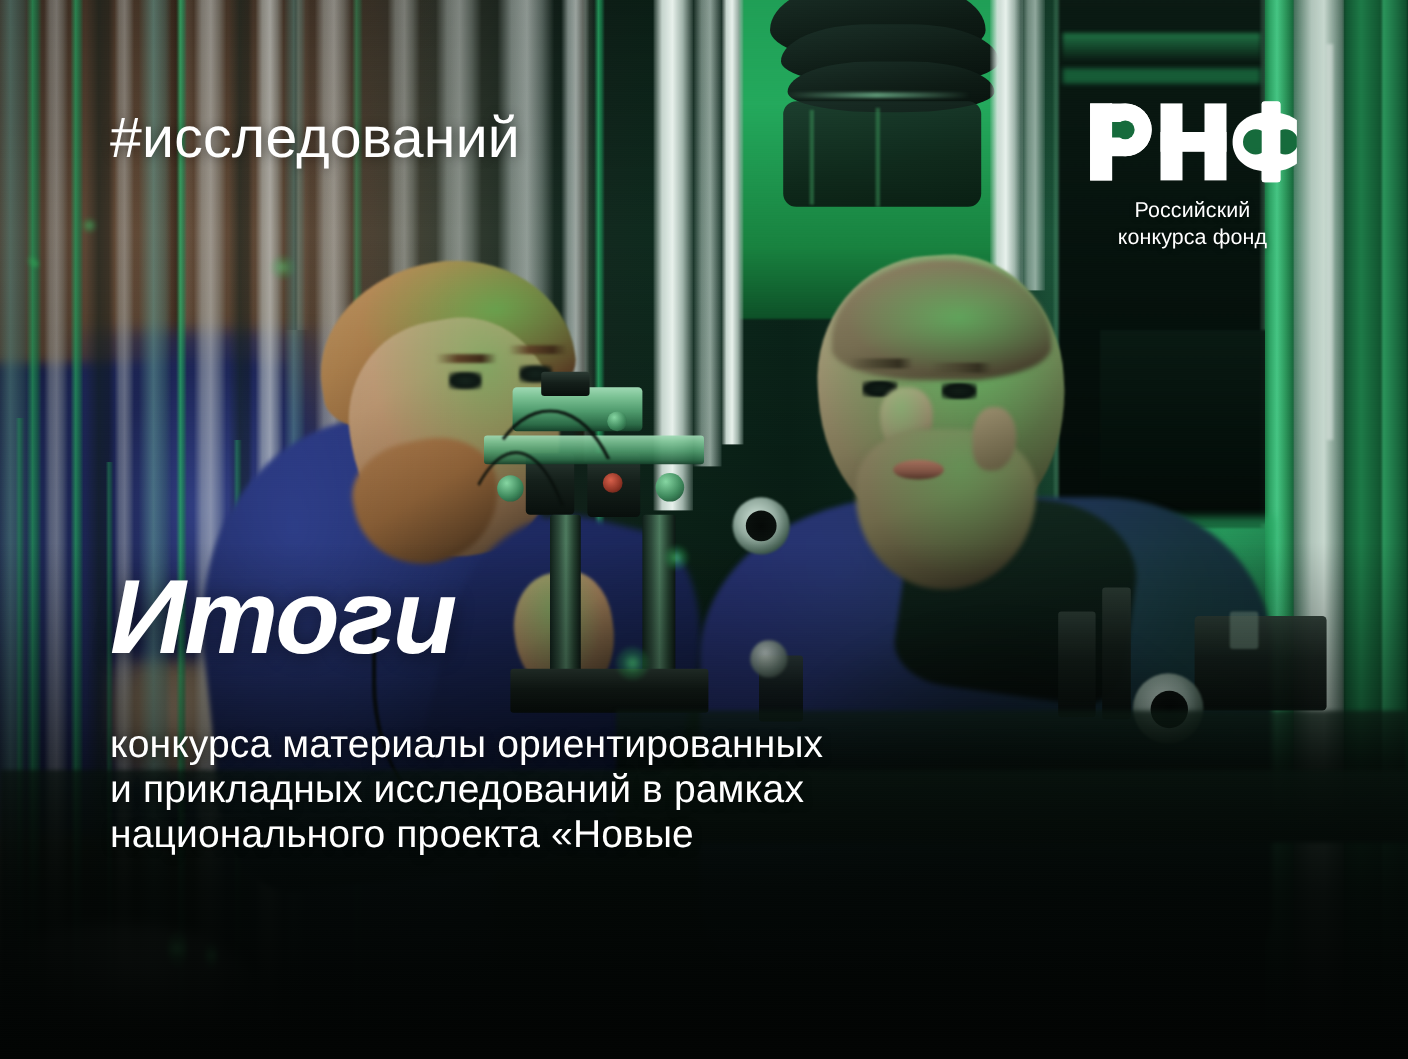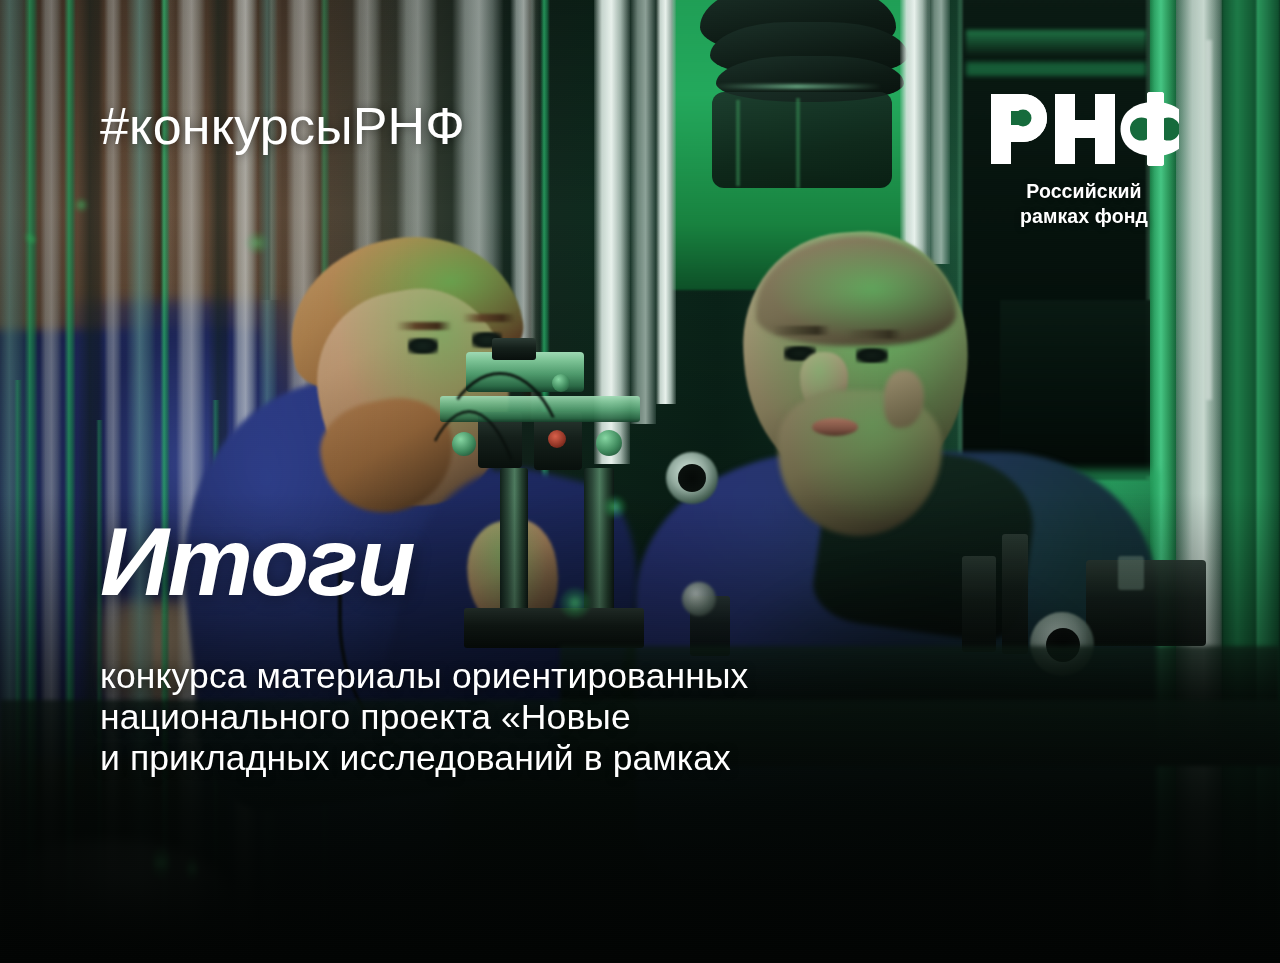--- a/index.html
+++ b/index.html
@@ -334,21 +334,21 @@
     text-shadow:0 1px 10px rgba(0,0,0,.42);
   }
 
   .logo{
     position:absolute;left:986px;top:92px;width:196px;
     display:flex;flex-direction:column;align-items:center;
   }
   .logo-mark{display:block;}
   .logo-caption{
     margin-top:13px;
-    font-size:19.5px;font-weight:700;color:#ffffff;
+    font-size:19.5px;font-weight:400;color:#ffffff;
     line-height:1.27;text-align:center;letter-spacing:.1px;
     text-shadow:0 1px 6px rgba(0,0,0,.45);
   }
 
   .headline{
     position:absolute;left:100px;top:518px;
     font-size:96px;font-weight:900;color:#ffffff;
     letter-spacing:-1.5px;line-height:.92;
     text-shadow:0 2px 18px rgba(0,0,0,.45);
     font-style:italic;
@@ -497,21 +497,21 @@
 
     <div class="ly" style="left:-10px;top:840px;width:250px;height:130px;border-radius:40% 50% 20% 20%/60% 60% 40% 40%;background:radial-gradient(ellipse at 55% 30%,rgba(150,165,158,.40) 0%,rgba(60,72,66,.18) 55%,rgba(10,14,12,0) 100%);filter:blur(6px);"></div>
     <div class="ly glow-g" style="left:152px;top:846px;width:18px;height:34px;opacity:.9;"></div>
     <div class="ly glow-g" style="left:186px;top:856px;width:12px;height:26px;opacity:.7;"></div>
 
     <div class="ly vig-left"></div>
     <div class="ly vig-bottom"></div>
     <div class="ly grain"></div>
   </div>
 
-  <div class="hashtag">#конкурсыРНФ</div>
+  <div class="hashtag">#исследований</div>
 
   <div class="logo">
     <svg class="logo-mark" width="190" height="74" viewBox="0 0 190 74" aria-hidden="true">
       <g fill="#ffffff">
 
         <path d="M2 2 h20 v70 H2 Z"></path>
         <path d="M20 2 h14 a24 24 0 0 1 0 48 h-14 v-16 h12 a8 8 0 0 0 0 -16 h-12 Z"></path>
         <circle cx="34" cy="26" r="24"></circle>
         <circle cx="34" cy="26" r="8.5" fill="#166b3c"></circle>
         <rect x="18" y="19" width="17" height="14" rx="3" fill="#166b3c"></rect>
@@ -524,25 +524,25 @@
         <rect x="158" y="0" width="17" height="74" rx="3"></rect>
         <path d="M166 10 c22 0 34 12 34 27 0 15 -12 27 -34 27 -22 0 -34 -12 -34 -27 0 -15 12 -27 34 -27 Z" transform="translate(-0.5 0)"></path>
         <path d="M152.5 25.5 a11.5 11.5 0 1 1 0 23 a11.5 11.5 0 1 1 0 -23 Z" fill="#166b3c"></path>
         <path d="M179.5 25.5 a11.5 11.5 0 1 1 0 23 a11.5 11.5 0 1 1 0 -23 Z" fill="#166b3c"></path>
         <rect x="151" y="31" width="30" height="12" fill="#166b3c"></rect>
         <rect x="158" y="0" width="17" height="74" rx="3" fill="#ffffff"></rect>
       </g>
     </svg>
     <div class="logo-caption">
       <span>Российский</span><br>
-      <span>рамках фонд</span>
+      <span>конкурса фонд</span>
     </div>
   </div>
 
   <div class="headline">Итоги</div>
 
   <div class="subhead">
     <div>конкурса материалы ориентированных</div>
+    <div>и прикладных исследований в рамках</div>
     <div>национального проекта «Новые</div>
-    <div>и прикладных исследований в рамках</div>
   </div>
 
 </div>
 
 </body></html>

